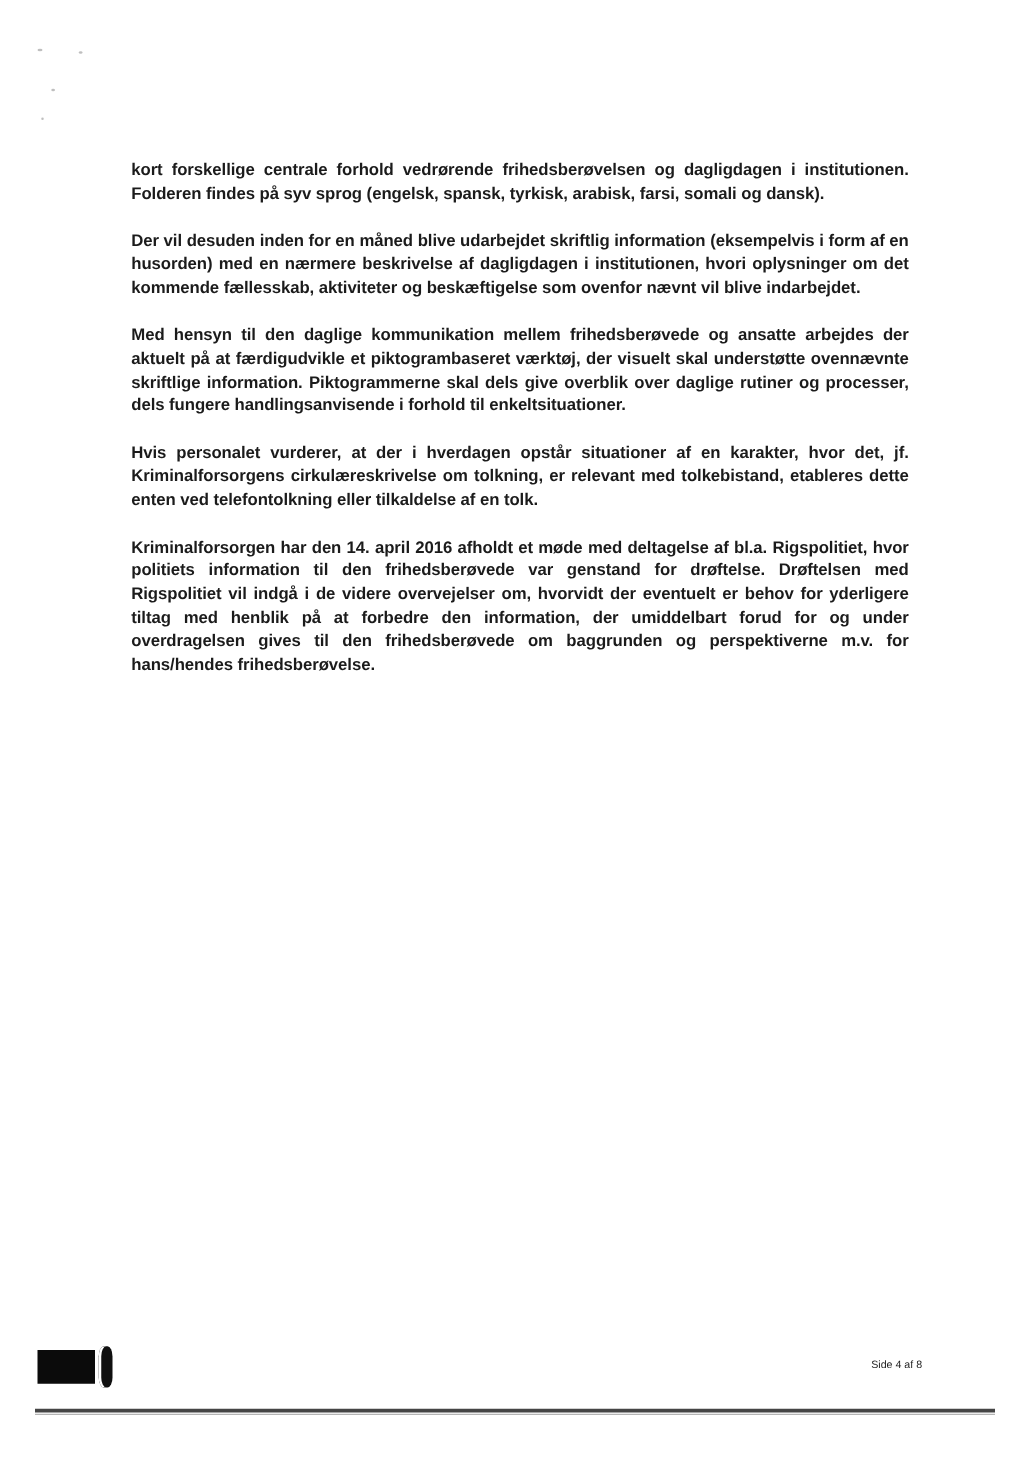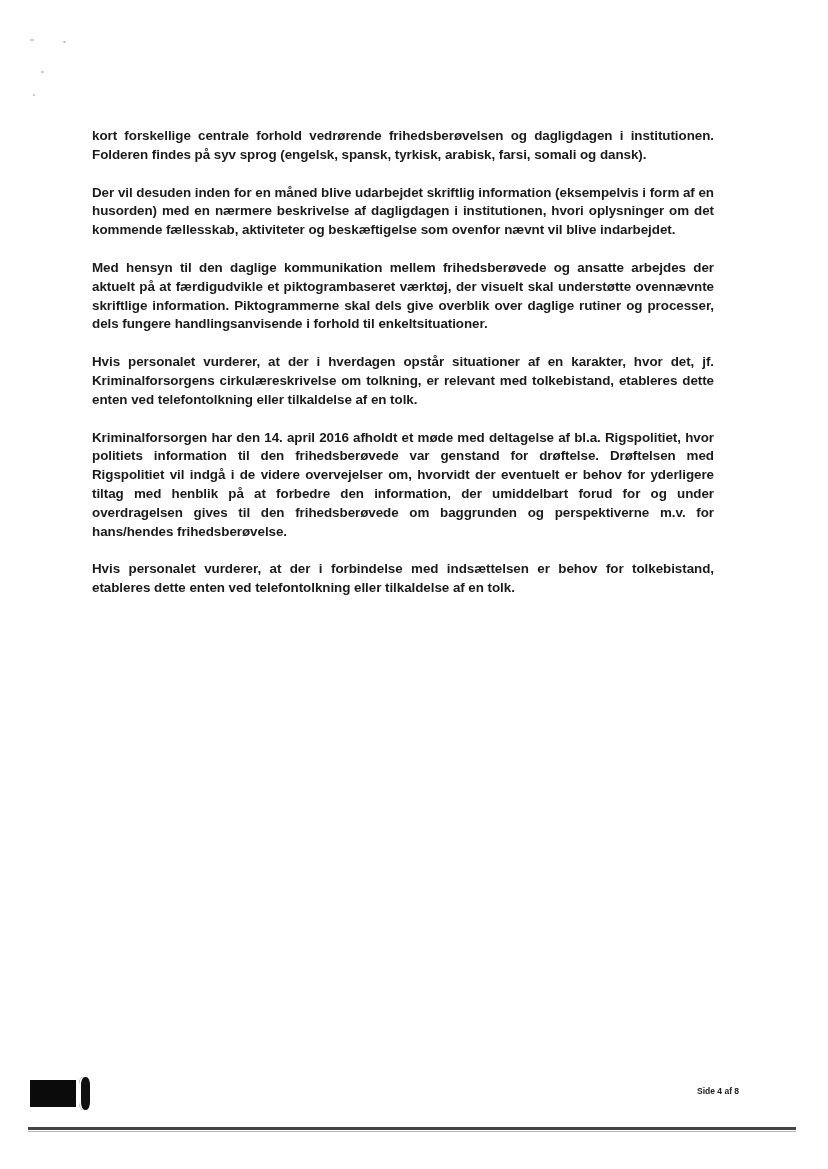--- a/index.html
+++ b/index.html
@@ -11,21 +11,21 @@
     position: relative;
     width: 828px;
     height: 1169px;
     margin: 0 auto;
     background: #ffffff;
     overflow: hidden;
     font-family: "Liberation Sans", sans-serif;
   }
   .text-block {
     position: absolute;
-    left: 92px;
+    left: 105px;
     top: 127px;
     width: 622px;
     color: #1b1b1b;
   }
   .text-block p {
     margin: 0 0 19px 0;
     font-size: 13.4px;
     line-height: 18.8px;
     font-weight: bold;
     letter-spacing: -0.05px;
@@ -75,41 +75,40 @@
     top: 1131px;
     width: 768px;
     height: 1px;
     background: #b5b5b5;
   }
   .footer-page {
     position: absolute;
     left: 697px;
     top: 1086px;
     font-size: 8.5px;
-    font-weight: bold;
+    font-weight: normal;
     color: #1b1b1b;
   }
 </style>
 </head>
 <body>
 
 <div class="page">
 
   <div class="speck s1"></div>
   <div class="speck s2"></div>
   <div class="speck s3"></div>
   <div class="speck s4"></div>
 
   <div class="text-block">
     <p>kort forskellige centrale forhold vedrørende frihedsberøvelsen og dagligdagen i institutionen. Folderen findes på syv sprog (engelsk, spansk, tyrkisk, arabisk, farsi, somali og dansk).</p>
     <p>Der vil desuden inden for en måned blive udarbejdet skriftlig information (eksempelvis i form af en husorden) med en nærmere beskrivelse af dagligdagen i institutionen, hvori oplysninger om det kommende fællesskab, aktiviteter og beskæftigelse som ovenfor nævnt vil blive indarbejdet.</p>
     <p>Med hensyn til den daglige kommunikation mellem frihedsberøvede og ansatte arbejdes der aktuelt på at færdigudvikle et piktogrambaseret værktøj, der visuelt skal understøtte ovennævnte skriftlige information. Piktogrammerne skal dels give overblik over daglige rutiner og processer, dels fungere handlingsanvisende i forhold til enkeltsituationer.</p>
     <p>Hvis personalet vurderer, at der i hverdagen opstår situationer af en karakter, hvor det, jf. Kriminalforsorgens cirkulæreskrivelse om tolkning, er relevant med tolkebistand, etableres dette enten ved telefontolkning eller tilkaldelse af en tolk.</p>
     <p>Kriminalforsorgen har den 14. april 2016 afholdt et møde med deltagelse af bl.a. Rigspolitiet, hvor politiets information til den frihedsberøvede var genstand for drøftelse. Drøftelsen med Rigspolitiet vil indgå i de videre overvejelser om, hvorvidt der eventuelt er behov for yderligere tiltag med henblik på at forbedre den information, der umiddelbart forud for og under overdragelsen gives til den frihedsberøvede om baggrunden og perspektiverne m.v. for hans/hendes frihedsberøvelse.</p>
-    <p>Hvis personalet vurderer, at der i forbindelse med indsættelsen er behov for tolkebistand, etableres dette enten ved telefontolkning eller tilkaldelse af en tolk.</p>
   </div>
 
   <div class="ink-block"></div>
   <div class="ink-blob"></div>
 
   <div class="footer-page">Side 4 af 8</div>
 
   <div class="scan-line"></div>
   <div class="scan-line-faint"></div>
 

